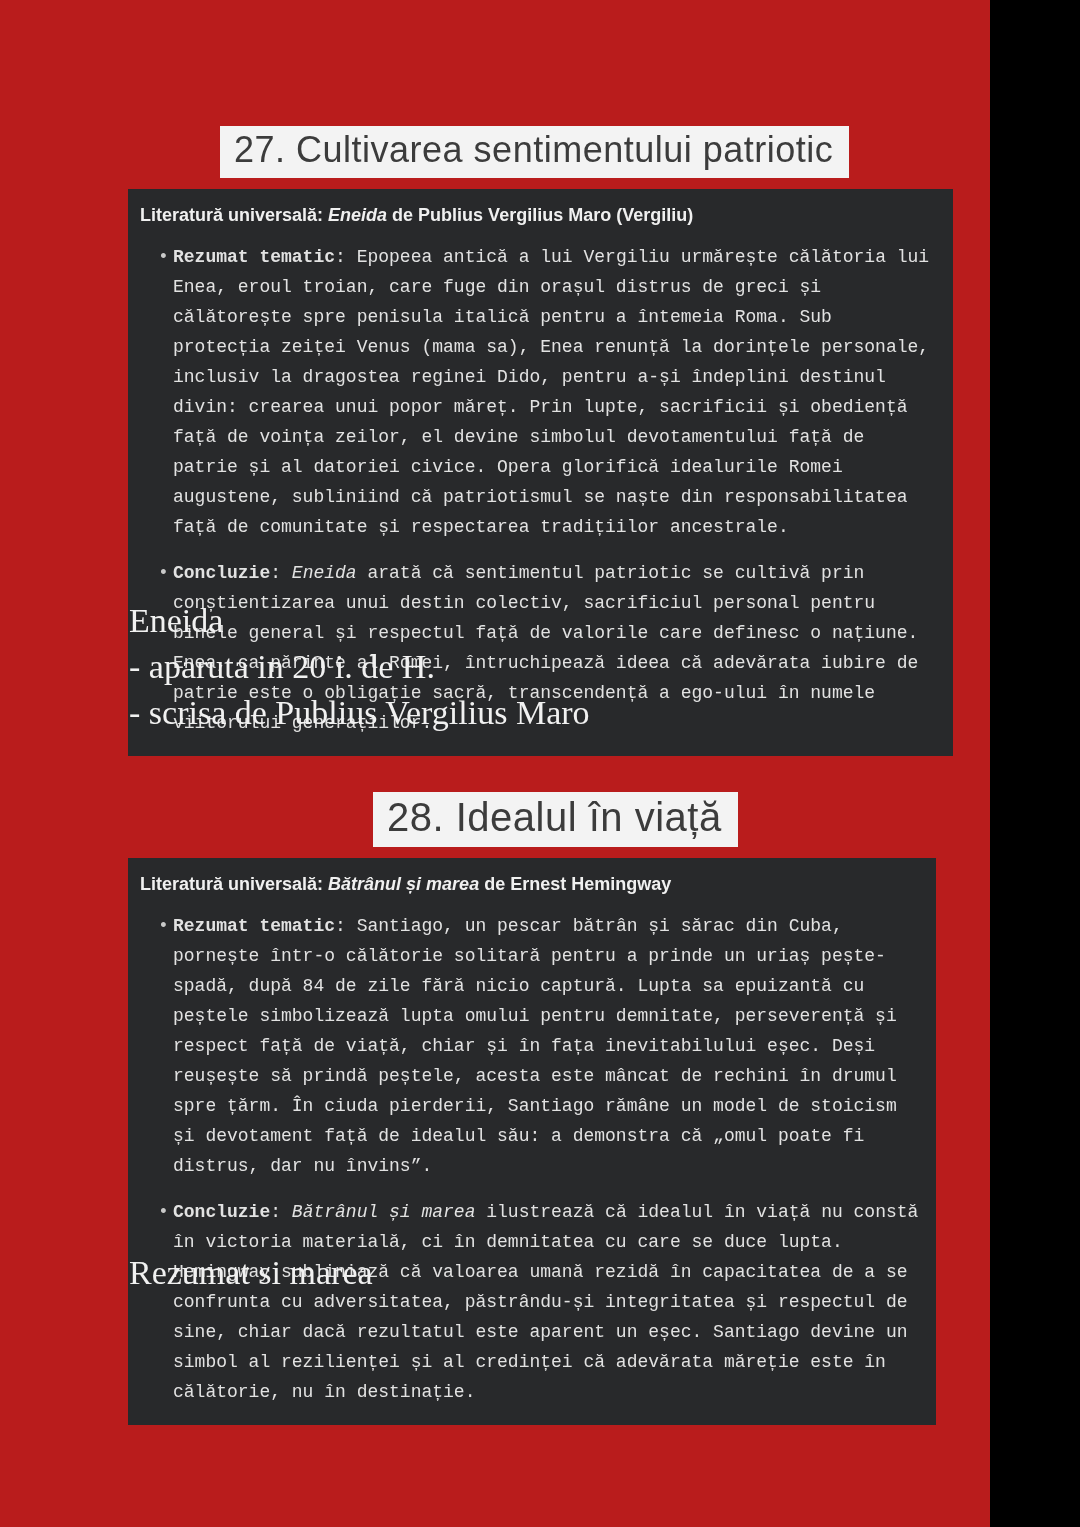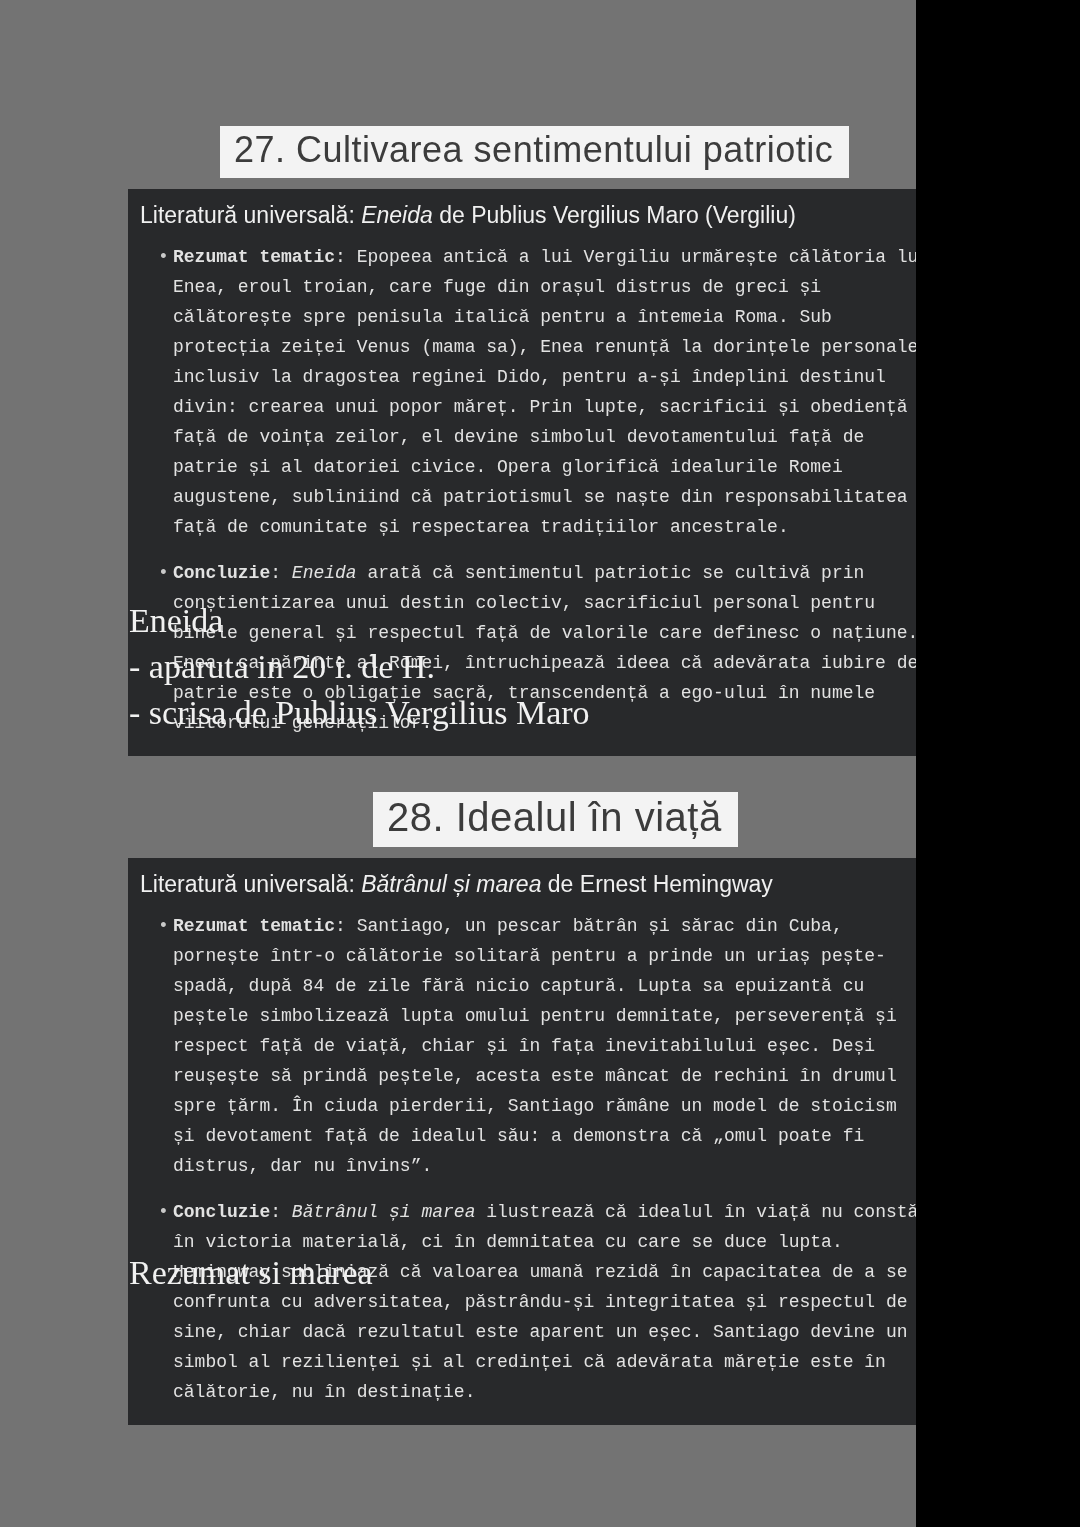--- a/index.html
+++ b/index.html
@@ -2,23 +2,23 @@
 <html><head>
 <meta charset="utf-8">
 <style>
   html, body {
     margin: 0;
     padding: 0;
     background: #000000;
   }
   .page {
     position: relative;
-    width: 916px;
+    width: 990px;
     height: 1527px;
-    background: #737373;
+    background: #b91c1c;
     overflow: hidden;
     font-family: "Liberation Sans", sans-serif;
   }
 
   
   .title-box {
     position: absolute;
     background: #f3f3f3;
     color: #3c3c3c;
     white-space: nowrap;
@@ -36,23 +36,23 @@
     color: #e2e2e2;
     padding: 12px 16px 18px 12px;
     font-size: 18px;
     line-height: 30px;
   }
   .p27 { top: 189px; width: 797px; }
   .p28 { top: 858px; width: 780px; }
 
   .panel-header {
     margin: 0 0 13px 0;
-    font-size: 23px;
+    font-size: 18px;
     line-height: 28px;
-    font-weight: normal;
+    font-weight: bold;
     color: #f0f0f0;
   }
   .bold { font-weight: bold; }
   .italic { font-style: italic; }
 
   .bullets {
     list-style: none;
     margin: 0;
     padding: 0 0 0 18px;
   }

